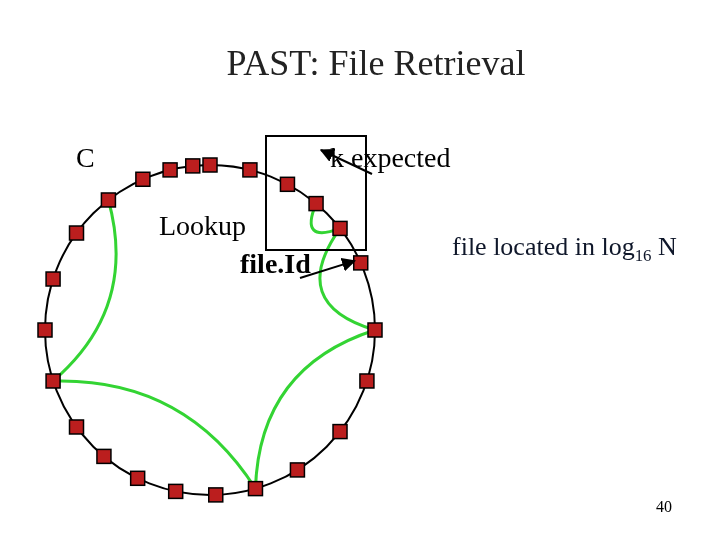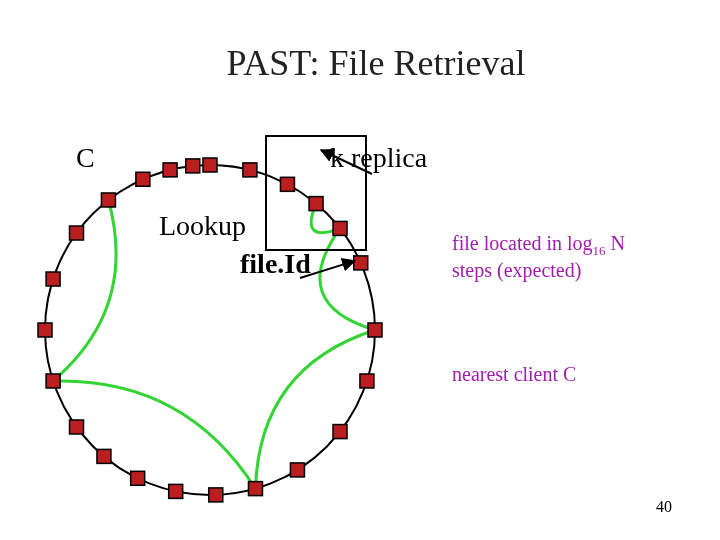--- a/index.html
+++ b/index.html
@@ -22,22 +22,22 @@
     color: #222;
   }
   .label {
     position: absolute;
     font-size: 28px;
     color: #000;
     white-space: nowrap;
   }
   .para {
     position: absolute;
-    font-size: 20px;
-    color: #a21caf;
+    font-size: 26px;
+    color: #0f172a;
     line-height: 1.15;
   }
   .sub {
     font-size: 0.65em;
     vertical-align: sub;
   }
   .pagenum {
     position: absolute;
     right: 48px;
     bottom: 24px;
@@ -102,25 +102,23 @@
 <defs>
       <marker id="arrowhead" viewBox="0 0 10 10" refX="9" refY="5" markerWidth="7" markerHeight="7" orient="auto-start-reverse">
         <path d="M 0 0 L 10 5 L 0 10 z" fill="#000000"></path>
       </marker>
     </defs>
   </svg>
 
 <div class="label" style="left:76px; top:142px;">C</div>
 <div class="label" style="left:122px; top:210px;margin-left:37px;">Lookup</div>
 <div class="label" style="left:240px; top:248px;font-weight:bold;">file.Id</div>
-<div class="label" style="left:330px; top:142px;">k replica</div>
+<div class="label" style="left:330px; top:142px;">k expected</div>
 
 <div class="para" style="left:452px; top:232px;">
   <span>file located in log</span><span class="sub">16</span><span> N</span><br>
-  <span>steps (expected)</span>
 </div>
 
 <div class="para" style="left:452px; top:340px;">
   <br>
-  <span>nearest client C</span>
 </div>
 
 <div class="pagenum">40</div>
 
 </body></html>

